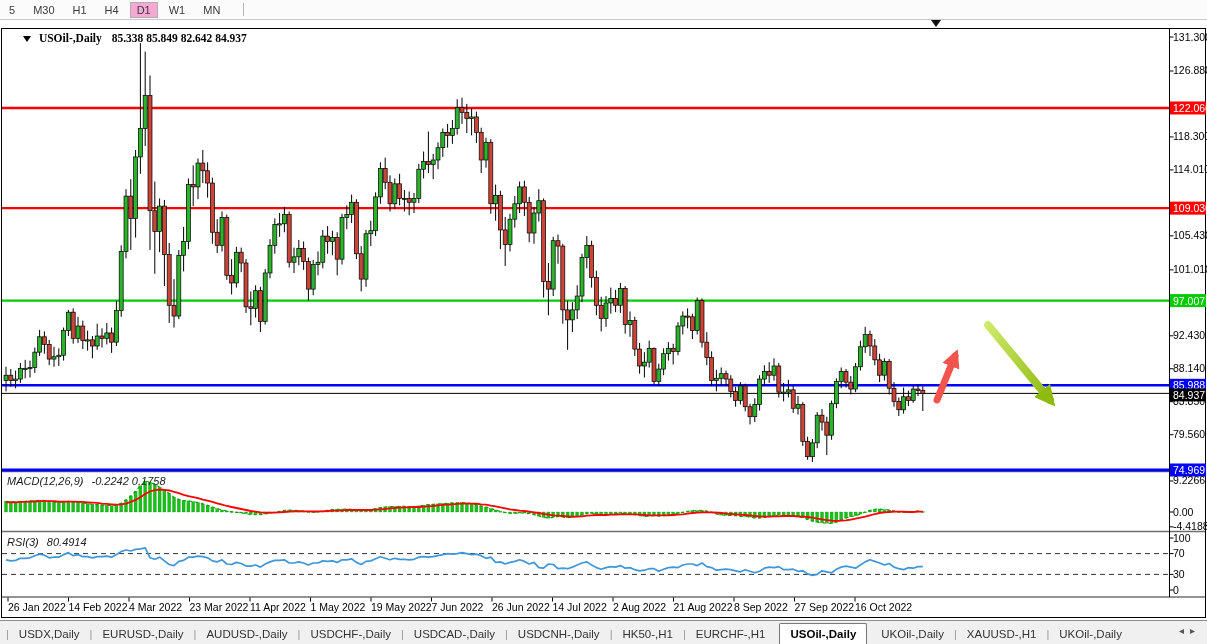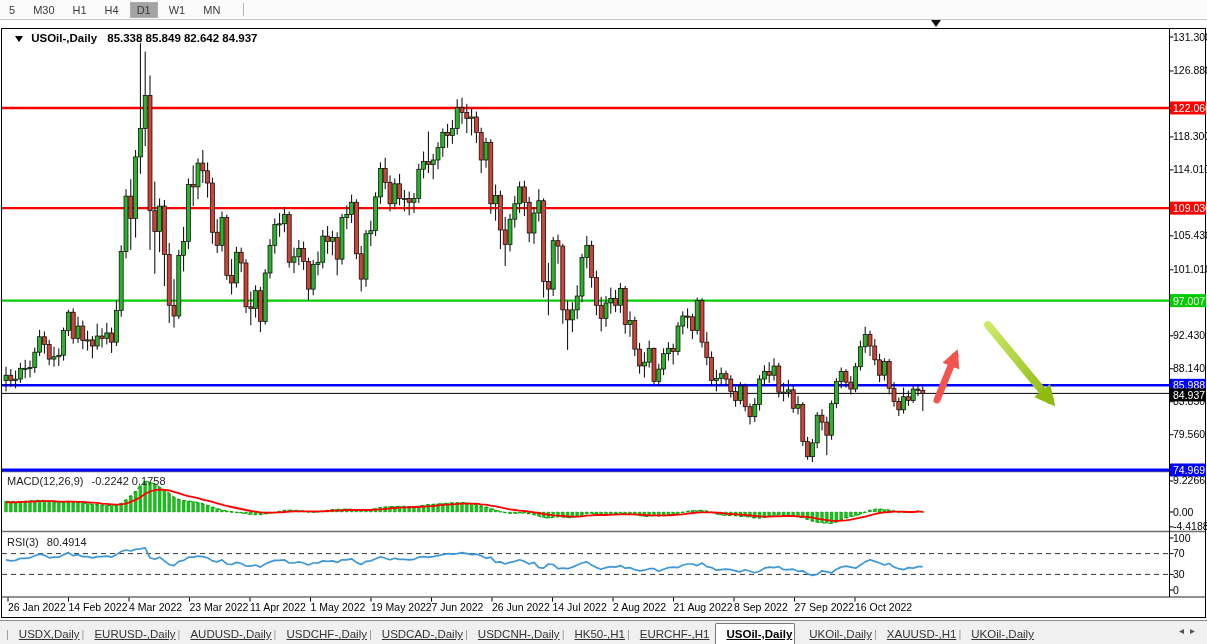--- a/index.html
+++ b/index.html
@@ -1,34 +1,34 @@
 <!DOCTYPE html>
 <html><head>
 <meta charset="utf-8">
 <style>
   html,body{margin:0;padding:0;background:#fff;}
   body{font-family:"Liberation Sans",sans-serif;width:1207px;height:644px;position:relative;overflow:hidden;}
   
   #toolbar{position:absolute;left:0;top:0;width:1207px;height:19px;background:#fbfbfb;
            border-bottom:1px solid #c9c9c9;display:flex;align-items:center;}
   .tf{font-size:11px;color:#3a3a3a;padding:1px 6px;margin:0 2px;cursor:default;border:1px solid transparent;}
-  .tf.active{background:#a3a3a3;border:1px solid #aeaeae;}
+  .tf.active{background:#f9a8d4;border:1px solid #aeaeae;}
   .tf-sep{width:1px;height:13px;background:#b5b5b5;margin-left:14px;}
   
-  #chart-title{position:absolute;left:15px;top:32px;font-size:11.5px;font-weight:bold;color:#000;white-space:nowrap;}
+  #chart-title{position:absolute;left:23px;top:32px;font-size:11.5px;font-weight:bold;color:#000;white-space:nowrap;font-family:Liberation Serif, serif;}
   #chart-title .tri{display:inline-block;width:0;height:0;border-left:4px solid transparent;border-right:4px solid transparent;
         border-top:6px solid #000;margin-right:5px;position:relative;top:0px;}
-  #macd-title,#rsi-title{position:absolute;left:7px;font-size:11px;color:#1a1a1a;white-space:nowrap;}
+  #macd-title,#rsi-title{position:absolute;left:7px;font-size:11px;color:#1a1a1a;white-space:nowrap;font-style:italic;}
   #macd-title{top:475px;}
   #rsi-title{top:536px;}
   #macd-title .vals,#rsi-title .vals{margin-left:5px;color:#222;}
   
   #tabbar{position:absolute;left:0;top:620px;width:1207px;height:24px;background:#f0f0f0;
           border-top:1px solid #8c8c8c;display:flex;align-items:flex-end;padding-left:6px;box-sizing:border-box;}
-  .tab{font-size:11.5px;color:#333;padding:3px 2px 4px 10px;white-space:nowrap;cursor:default;text-decoration:underline;}
+  .tab{font-size:11.5px;color:#333;padding:3px 10px 4px 10px;white-space:nowrap;cursor:default;}
   .tab.active{background:#fff;border:1px solid #777;border-bottom:1px solid #fff;font-weight:bold;color:#000;
               border-radius:2px 2px 0 0;position:relative;top:1px;padding-top:4px;}
   .tabsep{color:#999;font-size:11px;padding-bottom:4px;}
   #tabnav{position:absolute;right:6px;top:625px;font-size:10px;color:#555;letter-spacing:6px;}
   svg text{font-family:"Liberation Sans",sans-serif;}
 </style>
 </head>
 <body>
 
 <svg id="chart-svg" width="1207" height="644" viewBox="0 0 1207 644" style="position:absolute;left:0;top:0;">

